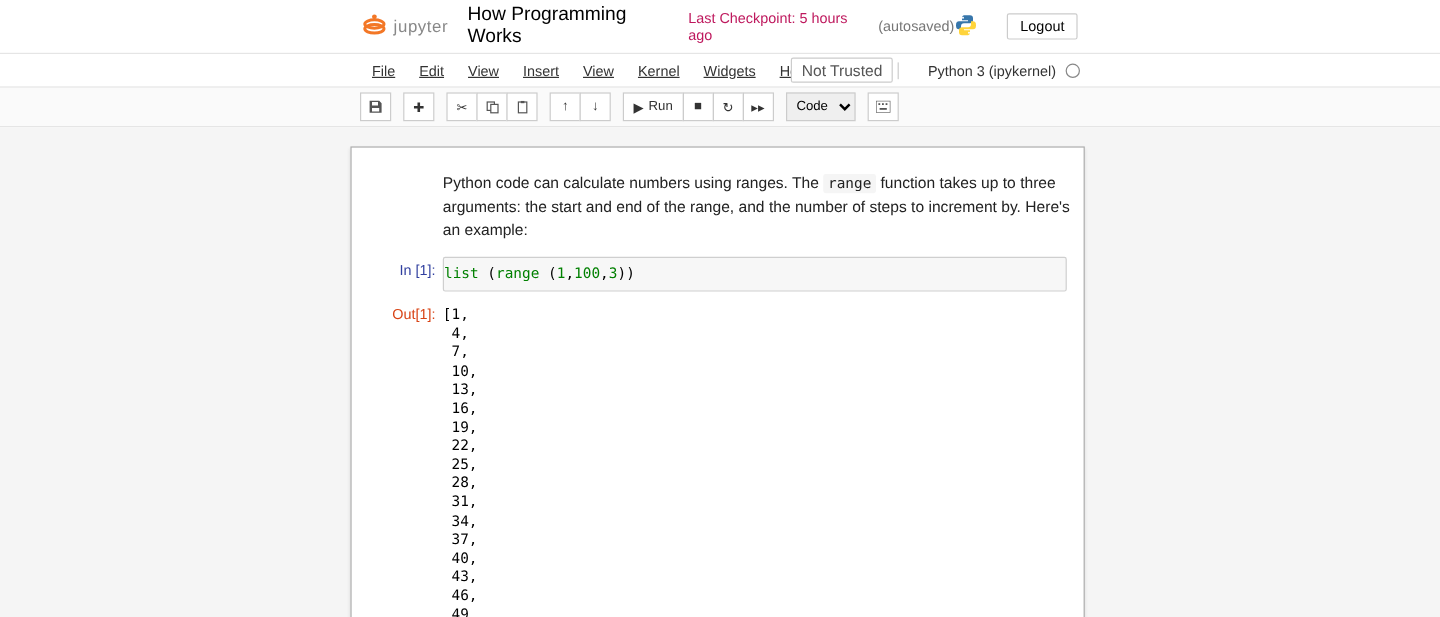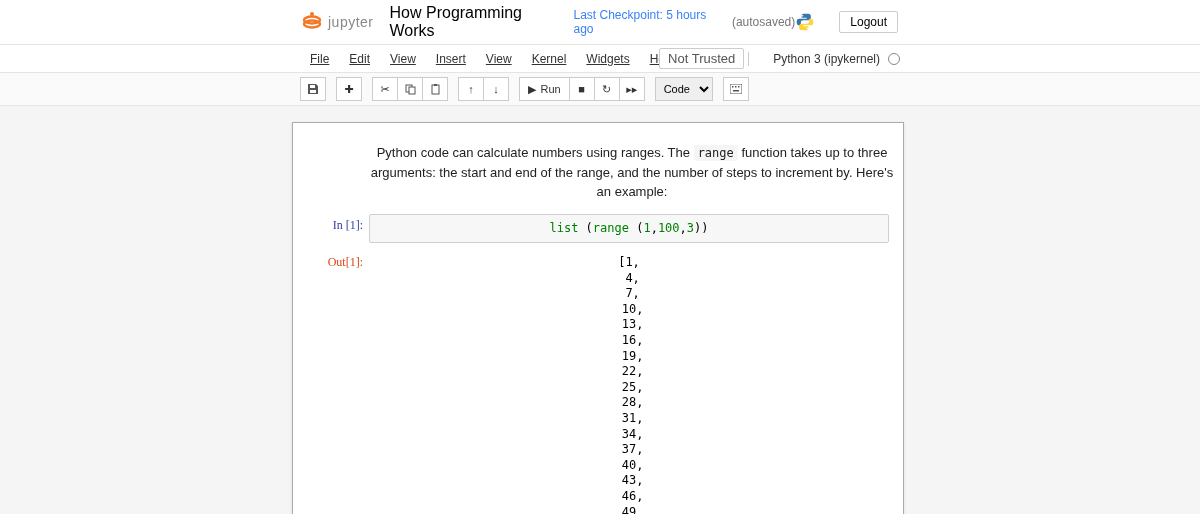--- a/index.html
+++ b/index.html
@@ -2,23 +2,23 @@
 <html><head>
 <meta charset="utf-8">
 <style>
 * { box-sizing: border-box; margin: 0; padding: 0; }
 body { font-family: "Helvetica Neue", Helvetica, Arial, sans-serif; font-size: 13px; background: #fff; color: #000; }
 .header { display: flex; align-items: center; padding: 4px 8px; border-bottom: 1px solid #e5e5e5; }
 .logo { display: flex; align-items: center; gap: 4px; margin-left: 292px; }
 .logo-icon { width: 24px; height: 24px; }
 .logo-text { font-size: 14px; color: #888; letter-spacing: 0.5px; }
 .title { font-size: 16px; color: #000; margin-left: 16px; }
-.checkpoint { font-size: 12px; color: #3b82f6; margin-left: 4px; }
+.checkpoint { font-size: 12px; color: #be185d; margin-left: 4px; }
 .autosave { font-size: 12px; color: #777; margin-left: 4px; }
-.header-right { margin-left: auto; display: flex; align-items: center; gap: 24px; margin-right: 294px; }
+.header-right { margin-left: auto; display: flex; gap: 24px; margin-right: 294px; }
 .py-logo { width: 20px; height: 20px; }
 .logout-btn { border: 1px solid #ccc; background: #fff; padding: 3px 10px; border-radius: 2px; font-size: 12px; cursor: pointer; }
 
 .menubar { display: flex; align-items: center; padding: 0 8px 0 300px; border-bottom: 1px solid #e5e5e5; height: 28px; position: relative; }
 .menu-item { padding: 4px 10px; font-size: 12px; cursor: pointer; color: #333; text-decoration: underline; }
 .menu-right { position: absolute; right: 300px; display: flex; align-items: center; gap: 4px; }
 .trust-btn { border: 1px solid #ccc; background: #fff; padding: 2px 8px; font-size: 13px; color: #555; border-radius: 2px; cursor: pointer; }
 .kernel-name { font-size: 12px; color: #333; border-left: 1px solid #ccc; padding-left: 24px; }
 .kernel-ind { width: 12px; height: 12px; border: 1px solid #888; border-radius: 50%; margin-left: 4px; }
 
@@ -27,24 +27,24 @@
 .tb-btn { border: 1px solid #ccc; background: #fff; width: 26px; height: 24px; display: flex; align-items: center; justify-content: center; font-size: 11px; cursor: pointer; color: #333; }
 .tb-btn + .tb-btn { margin-left: -1px; }
 .tb-btn.wide { width: auto; padding: 0 8px; gap: 4px; }
 .tb-sep { width: 6px; }
 .celltype { border: 1px solid #ccc; height: 24px; font-size: 11px; padding: 0 4px; min-width: 58px; }
 
 .nb-container { background: #f5f5f5; padding: 16px 0 40px 0; min-height: 440px; }
 .notebook { width: 612px; margin: 0 auto 0 292px; background: #fff; border: 1px solid #ababab; box-shadow: 0 1px 3px rgba(0,0,0,.1); padding: 12px 8px; }
 
 .cell { display: flex; padding: 4px 0; }
-.prompt { width: 68px; text-align: right; font-family: Liberation Serif, serif; font-size: 12px; padding: 4px 6px 0 0; flex-shrink: 0; }
+.prompt { width: 68px; text-align: right; font-family: Liberation Sans, sans-serif; font-size: 12px; padding: 4px 6px 0 0; flex-shrink: 0; }
 .prompt.in { color: #303F9F; }
 .prompt.out { color: #D84315; }
-.cell-body { flex: 1; padding-right: 6px; text-align: center; }
+.cell-body { flex: 1; padding-right: 6px; }
 .md-text { font-size: 13px; line-height: 1.5; color: #222; padding: 4px 0; }
 .md-text code { background: #f5f5f5; padding: 1px 4px; border-radius: 2px; font-family: monospace; font-size: 12px; }
 .code-input { border: 1px solid #cfcfcf; border-radius: 2px; background: #f7f7f7; padding: 6px 0; font-family: monospace; font-size: 12px; line-height: 1.3; }
 .code-output { font-family: monospace; font-size: 12px; white-space: pre; padding: 4px 0 0 0; line-height: 1.3; }
 
 .t-builtin { color: #008000; }
 .t-punct { color: #000; }
 .t-num { color: #008000; }
 </style>
 </head>

